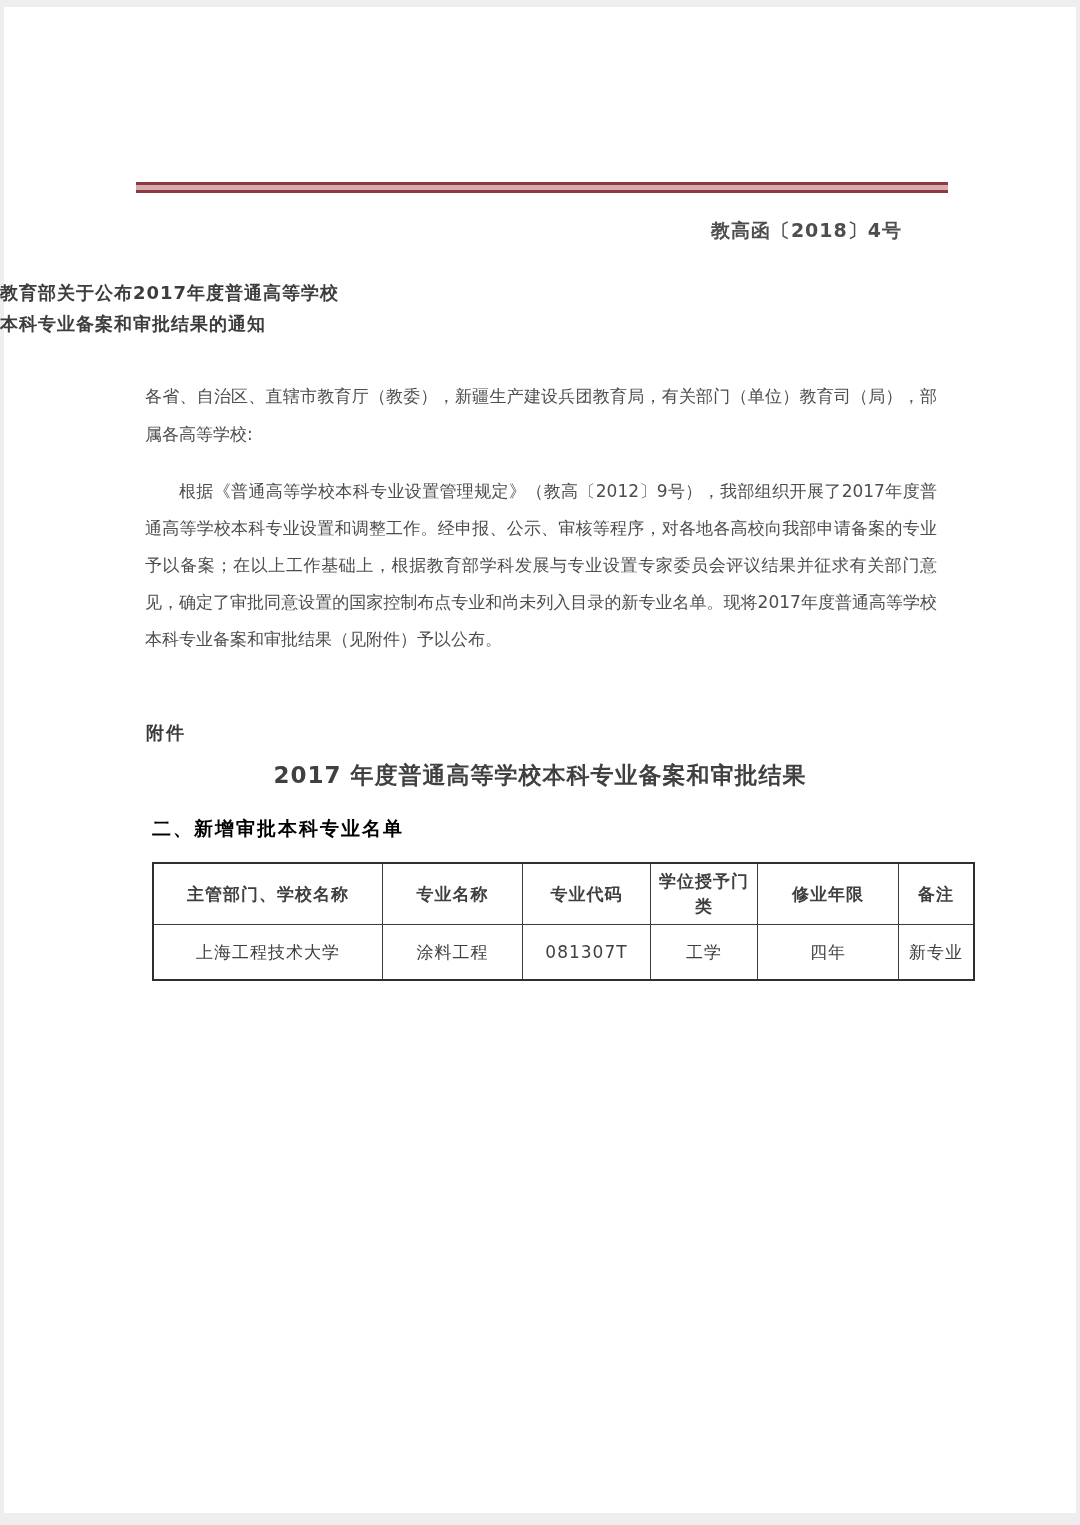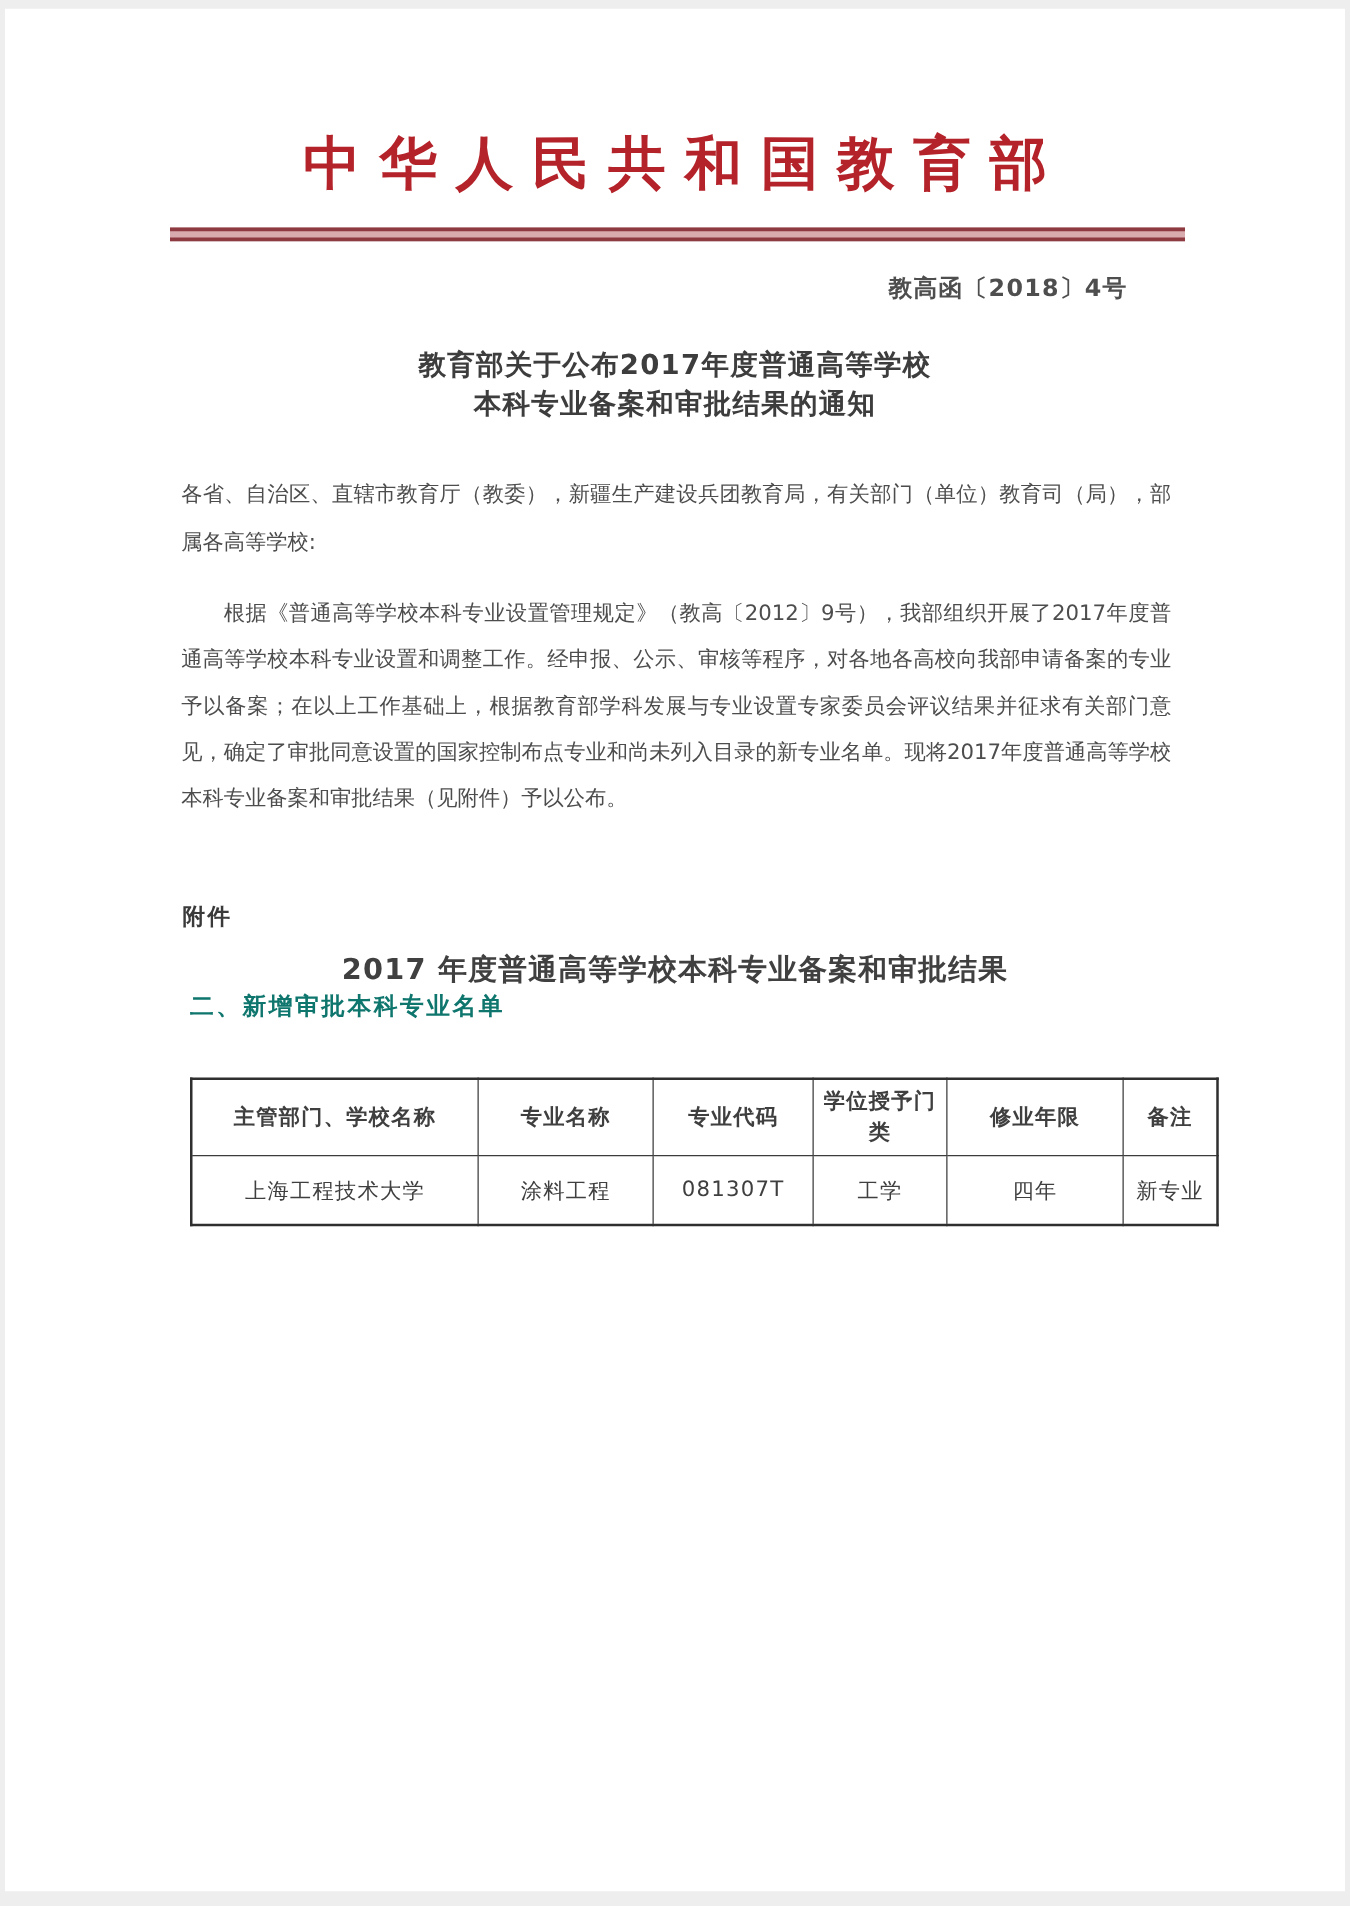--- a/index.html
+++ b/index.html
@@ -42,22 +42,21 @@
     top: 218px; left: 0; width: 902px;
     text-align: right;
     font-size: 19px;
     font-weight: 600;
     letter-spacing: 1px;
     color: #4e4e4e;
   }
   .doc-title {
     position: absolute;
     top: 277px; left: 0; width: 1080px;
-    text-align: center;
-    font-size: 22px;
+    font-size: 18px;
     font-weight: 700;
     line-height: 31px;
     letter-spacing: 1px;
     color: #3d3d3d;
   }
   .bodytext {
     position: absolute;
     left: 145px; width: 792px;
     margin: 0;
     font-size: 17px;
@@ -79,25 +78,25 @@
     position: absolute;
     top: 760px; left: 0; width: 1080px;
     text-align: center;
     font-size: 23px;
     font-weight: 700;
     letter-spacing: 1px;
     color: #404040;
   }
   .section-heading {
     position: absolute;
-    top: 792px; left: 152px;
+    top: 816px; left: 152px;
     font-size: 19px;
     font-weight: 700;
     letter-spacing: 2px;
-    color: #0f766e;
+    color: #000000;
   }
   table.approval-table {
     position: absolute;
     top: 862px; left: 152px;
     width: 766px;
     border-collapse: collapse;
     table-layout: fixed;
     font-size: 17px;
     color: #3f3f3f;
     background: #ffffff;
@@ -122,21 +121,20 @@
   .col-4 { width: 98px; }
   .col-5 { width: 132px; margin-top: 39px; }
   .col-6 { width: 66px; }
 </style>
 </head>
 <body>
 
 <div class="canvas">
   <div class="page"></div>
 
-  <div class="letterhead">中华人民共和国教育部</div>
 
   <div class="rule"></div>
 
   <div class="doc-number">教高函〔2018〕4号</div>
 
   <div class="doc-title">
     <div>教育部关于公布2017年度普通高等学校</div>
     <div>本科专业备案和审批结果的通知</div>
   </div>
 

